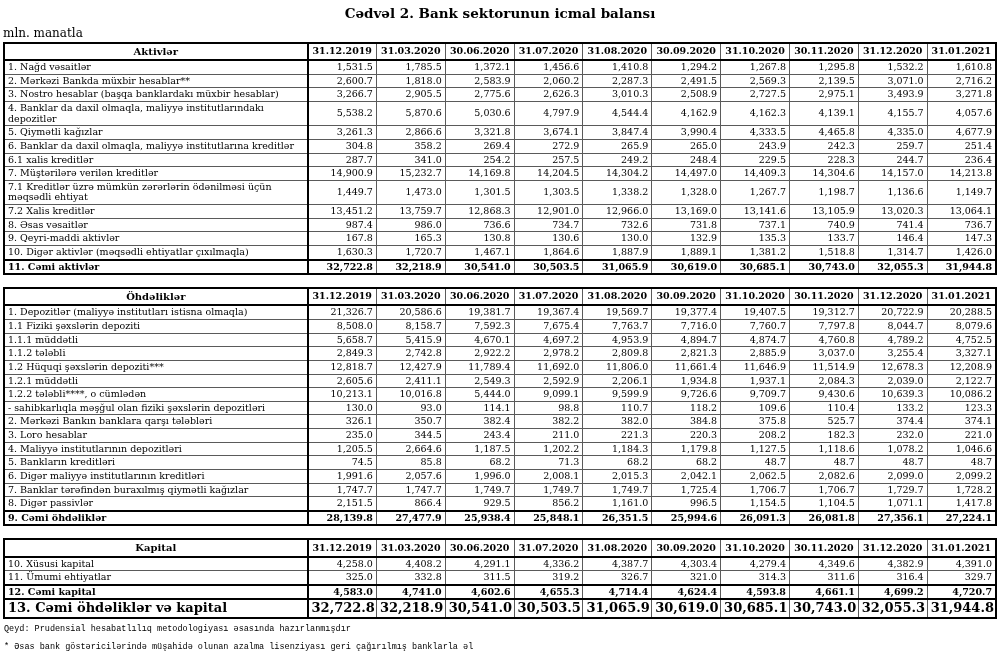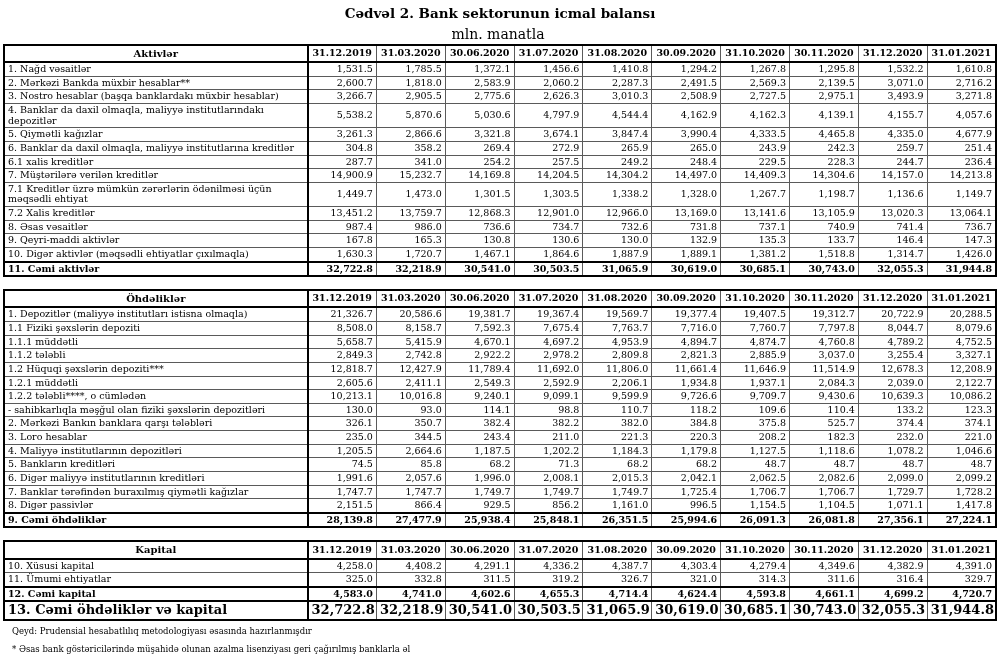--- a/index.html
+++ b/index.html
@@ -17,22 +17,22 @@
   .page {
     padding: 2px 3px 0 3px;
   }
   .doc-title {
     font-size: 13.5px;
     font-weight: bold;
     text-align: center;
     margin: 3px 0 5px 0;
   }
   .unit-label {
-    text-align: center;
-    font-size: 14px;
+    text-align: left;
+    font-size: 12px;
     margin: 0 4px 2px 0;
   }
   table.balance-table {
     width: 100%;
     border-collapse: collapse;
     border: 2px solid #000;
     table-layout: fixed;
     margin-bottom: 12px;
   }
   table.balance-table:last-of-type { margin-bottom: 5px; padding-left: 16px; }
@@ -68,22 +68,23 @@
     font-weight: bold;
     font-size: 13px;
     border-top: 2px solid #000;
   }
   .footnotes {
     font-size: 8.5px;
     max-width: 545px;
     margin-left: 1px;
   }
   .footnotes p {
-    margin: 0 0 5px 8px;
+    margin: 0 0 5px 0;
     line-height: 1.25;
+    font-family: Liberation Mono, monospace;
   }
   .footnotes p:first-child { margin-bottom: 7px; }
 </style>
 </head>
 <body>
 
 <div class="page">
   <div class="doc-title">Cədvəl 2. Bank sektorunun icmal balansı</div>
   <div class="unit-label">mln. manatla</div>
   <div>
@@ -406,21 +407,21 @@
             <td class="num">1,934.8</td>
             <td class="num">1,937.1</td>
             <td class="num">2,084.3</td>
             <td class="num">2,039.0</td>
             <td class="num">2,122.7</td>
           </tr>
           <tr class="row-normal">
             <td class="label indent-2">1.2.2 tələbli****, o cümlədən</td>
             <td class="num">10,213.1</td>
             <td class="num">10,016.8</td>
-            <td class="num">9,240.1</td>
+            <td class="num">5,444.0</td>
             <td class="num">9,099.1</td>
             <td class="num">9,599.9</td>
             <td class="num">9,726.6</td>
             <td class="num">9,709.7</td>
             <td class="num">9,430.6</td>
             <td class="num">10,639.3</td>
             <td class="num">10,086.2</td>
           </tr>
           <tr class="row-normal">
             <td class="label indent-1">- sahibkarlıqla məşğul olan fiziki şəxslərin depozitləri</td>

